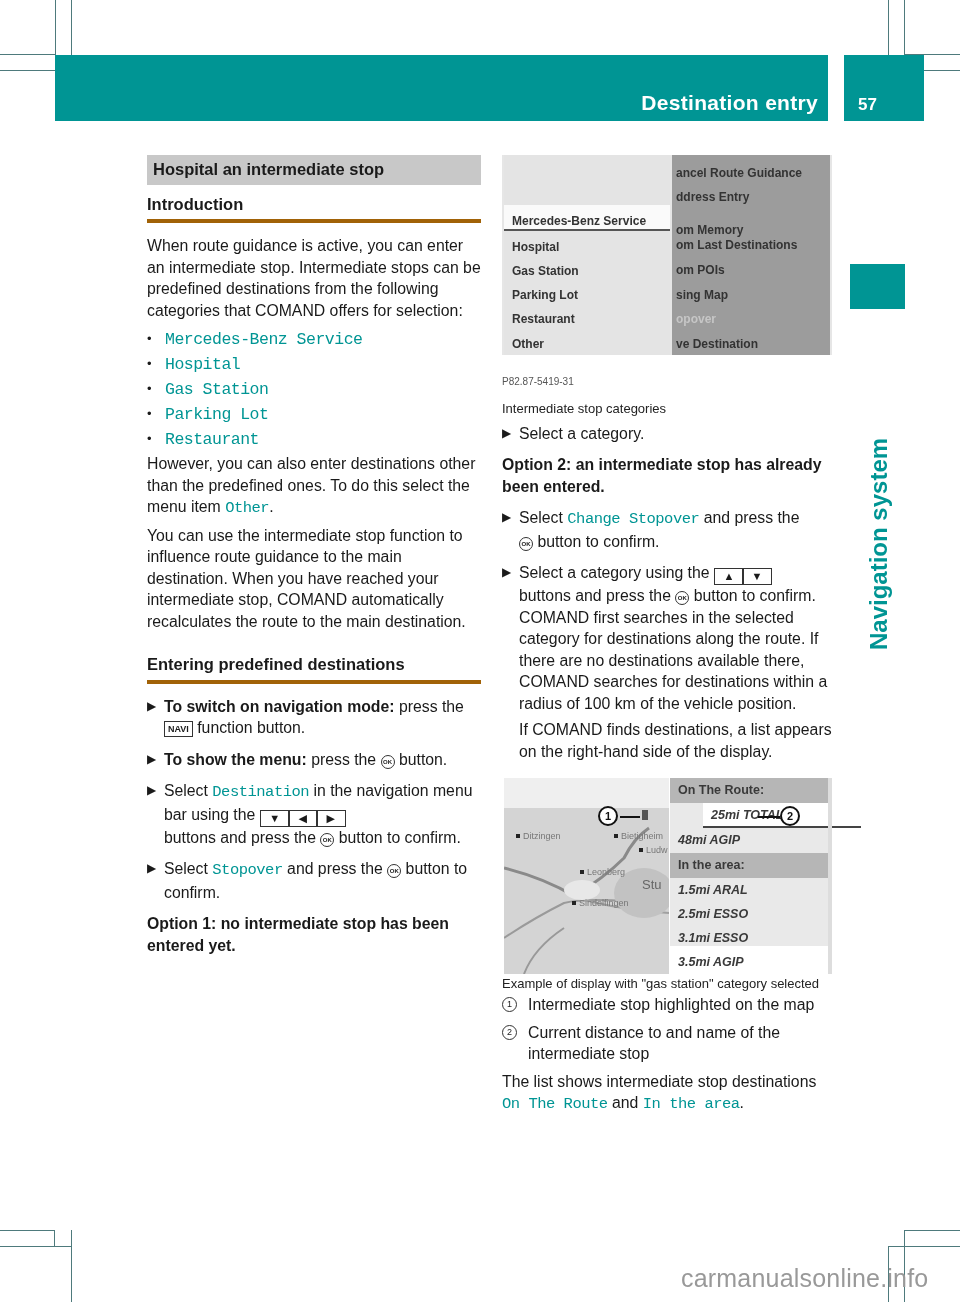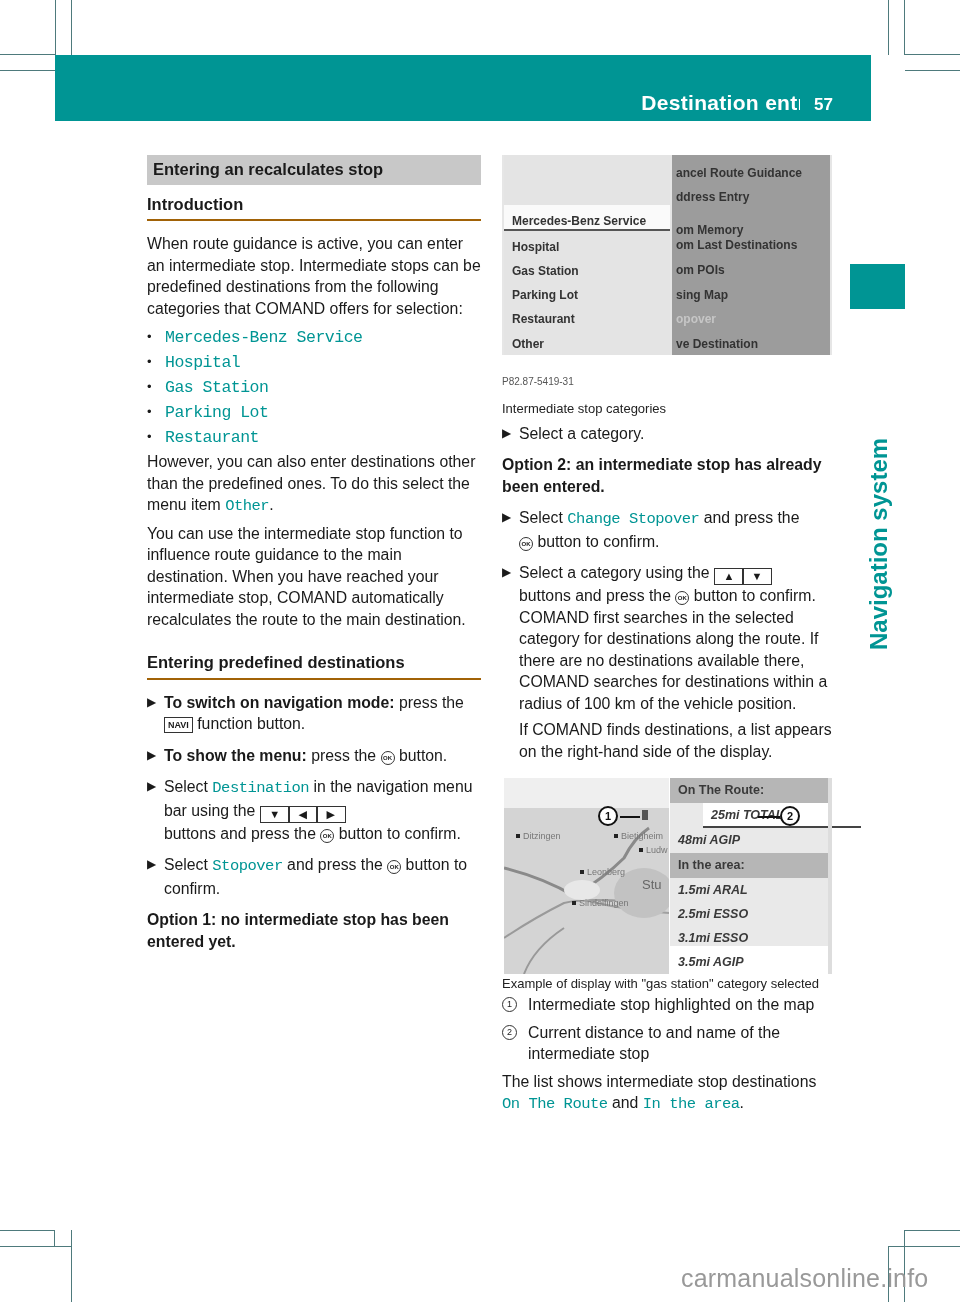--- a/index.html
+++ b/index.html
@@ -5,36 +5,36 @@
   * { box-sizing: border-box; margin: 0; padding: 0; }
   html, body { width: 960px; height: 1302px; background: #ffffff; overflow: hidden; }
   body { position: relative; font-family: "Liberation Sans", "DejaVu Sans", sans-serif; color: #1a1a1a; }
 
   
   .crop { position: absolute; border-color: #4e7a7c; border-style: solid; border-width: 0; }
 
   
   .hdr { position: absolute; top: 55px; height: 66px; background: #009594; }
   .hdr-main { left: 55px; width: 773px; }
-  .hdr-page { left: 800px; width: 71px; }
+  .hdr-page { left: 844px; width: 80px; }
   .hdr-title { position: absolute; right: 10px; bottom: 6px; color: #fff; font-weight: bold; font-size: 21px; letter-spacing: 0.3px; }
   .hdr-num { position: absolute; left: 14px; bottom: 6px; color: #fff; font-weight: bold; font-size: 17px; }
 
   
   .side-block { position: absolute; left: 850px; top: 264px; width: 55px; height: 45px; background: #009594; }
   .side-text { position: absolute; left: 850px; top: 320px; width: 55px; height: 340px; }
   .side-text span { position: absolute; left: 50%; top: 0; transform-origin: 0 0; transform: translate(-13px, 330px) rotate(-90deg); white-space: nowrap; color: #009594; font-weight: bold; font-size: 24px; }
 
   
   .col { position: absolute; font-size: 15.8px; line-height: 21.5px; }
   .col-left { left: 147px; top: 155px; width: 334px; }
   .col-right { left: 502px; top: 155px; width: 334px; }
 
   .sec-bar { background: #c8c8c8; font-weight: bold; font-size: 16.5px; padding: 4px 6px; margin-bottom: 9px; }
-  .sub-head { font-weight: bold; font-size: 16.5px; padding-bottom: 4px; border-bottom: 2px solid #a16207; margin-bottom: 12px; }
+  .sub-head { font-weight: bold; font-size: 16.5px; padding-bottom: 4px; border-bottom: 4px solid #a16207; margin-bottom: 12px; }
   p { margin-bottom: 5px; }
   .mono { font-family: "Liberation Mono", "DejaVu Sans Mono", monospace; color: #009594; font-size: 15.5px; letter-spacing: -0.5px; }
   ul.cats { list-style: none; margin: 0 0 2px 0; }
   ul.cats li { padding-left: 8px; position: relative; height: 25px; line-height: 25px; }
   ul.cats li::before { content: "\2022"; position: absolute; left: 0; color: #1a1a1a; font-size: 13px; }
   ul.cats li .mono { font-size: 16.5px; margin-left: 10px; }
 
   .step { position: relative; padding-left: 17px; margin-bottom: 10px; }
   .step .arrow { position: absolute; left: 0; top: 0; font-size: 12px; }
   .step b { font-weight: bold; }
@@ -92,21 +92,21 @@
 <div class="hdr hdr-page">
   <span class="hdr-num">57</span>
 </div>
 
 <div class="side-block"></div>
 <div class="side-text">
   <span>Navigation system</span>
 </div>
 
 <div class="col col-left">
-  <div class="sec-bar">Entering an recalculates stop</div>
+  <div class="sec-bar">Hospital an intermediate stop</div>
   <div class="sub-head">Introduction</div>
   <p>When route guidance is active, you can enter an intermediate stop. Intermediate stops can be predefined destinations from the following categories that COMAND offers for selection:</p>
   <ul class="cats">
     <li><span class="mono">Mercedes-Benz Service</span></li>
     <li><span class="mono">Hospital</span></li>
     <li><span class="mono">Gas Station</span></li>
     <li><span class="mono">Parking Lot</span></li>
     <li><span class="mono">Restaurant</span></li>
   </ul>
   <p><span>However, you can also enter destinations other than the predefined ones. To do this select the menu item </span><span class="mono">Other</span><span>.</span></p>

